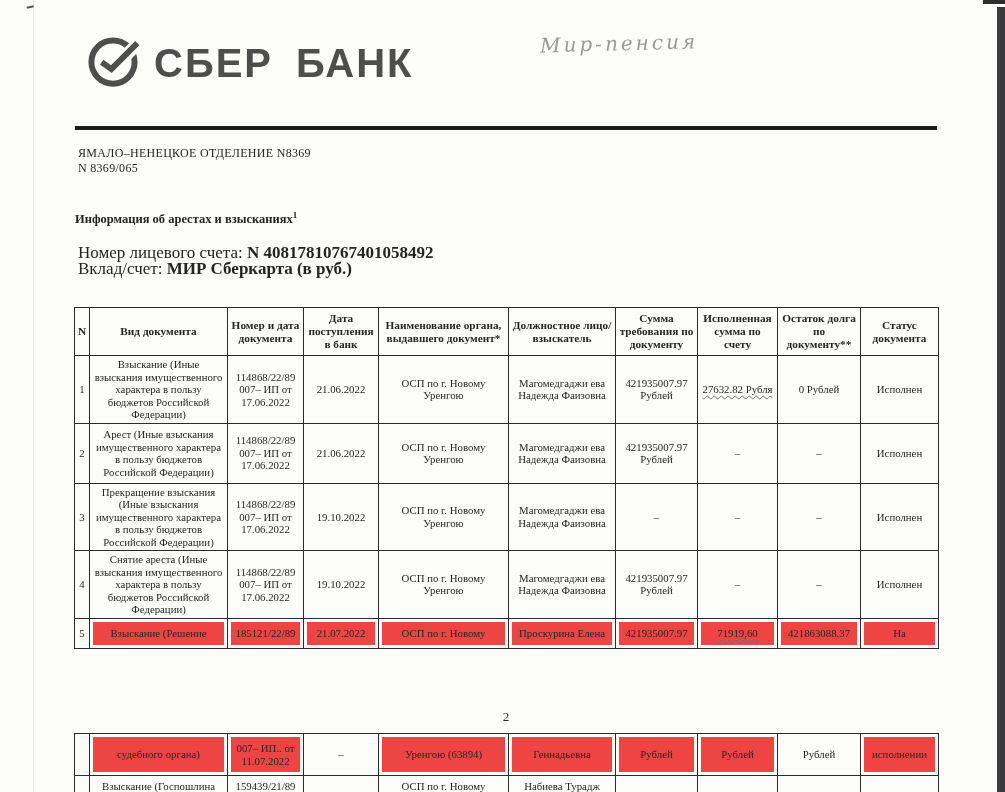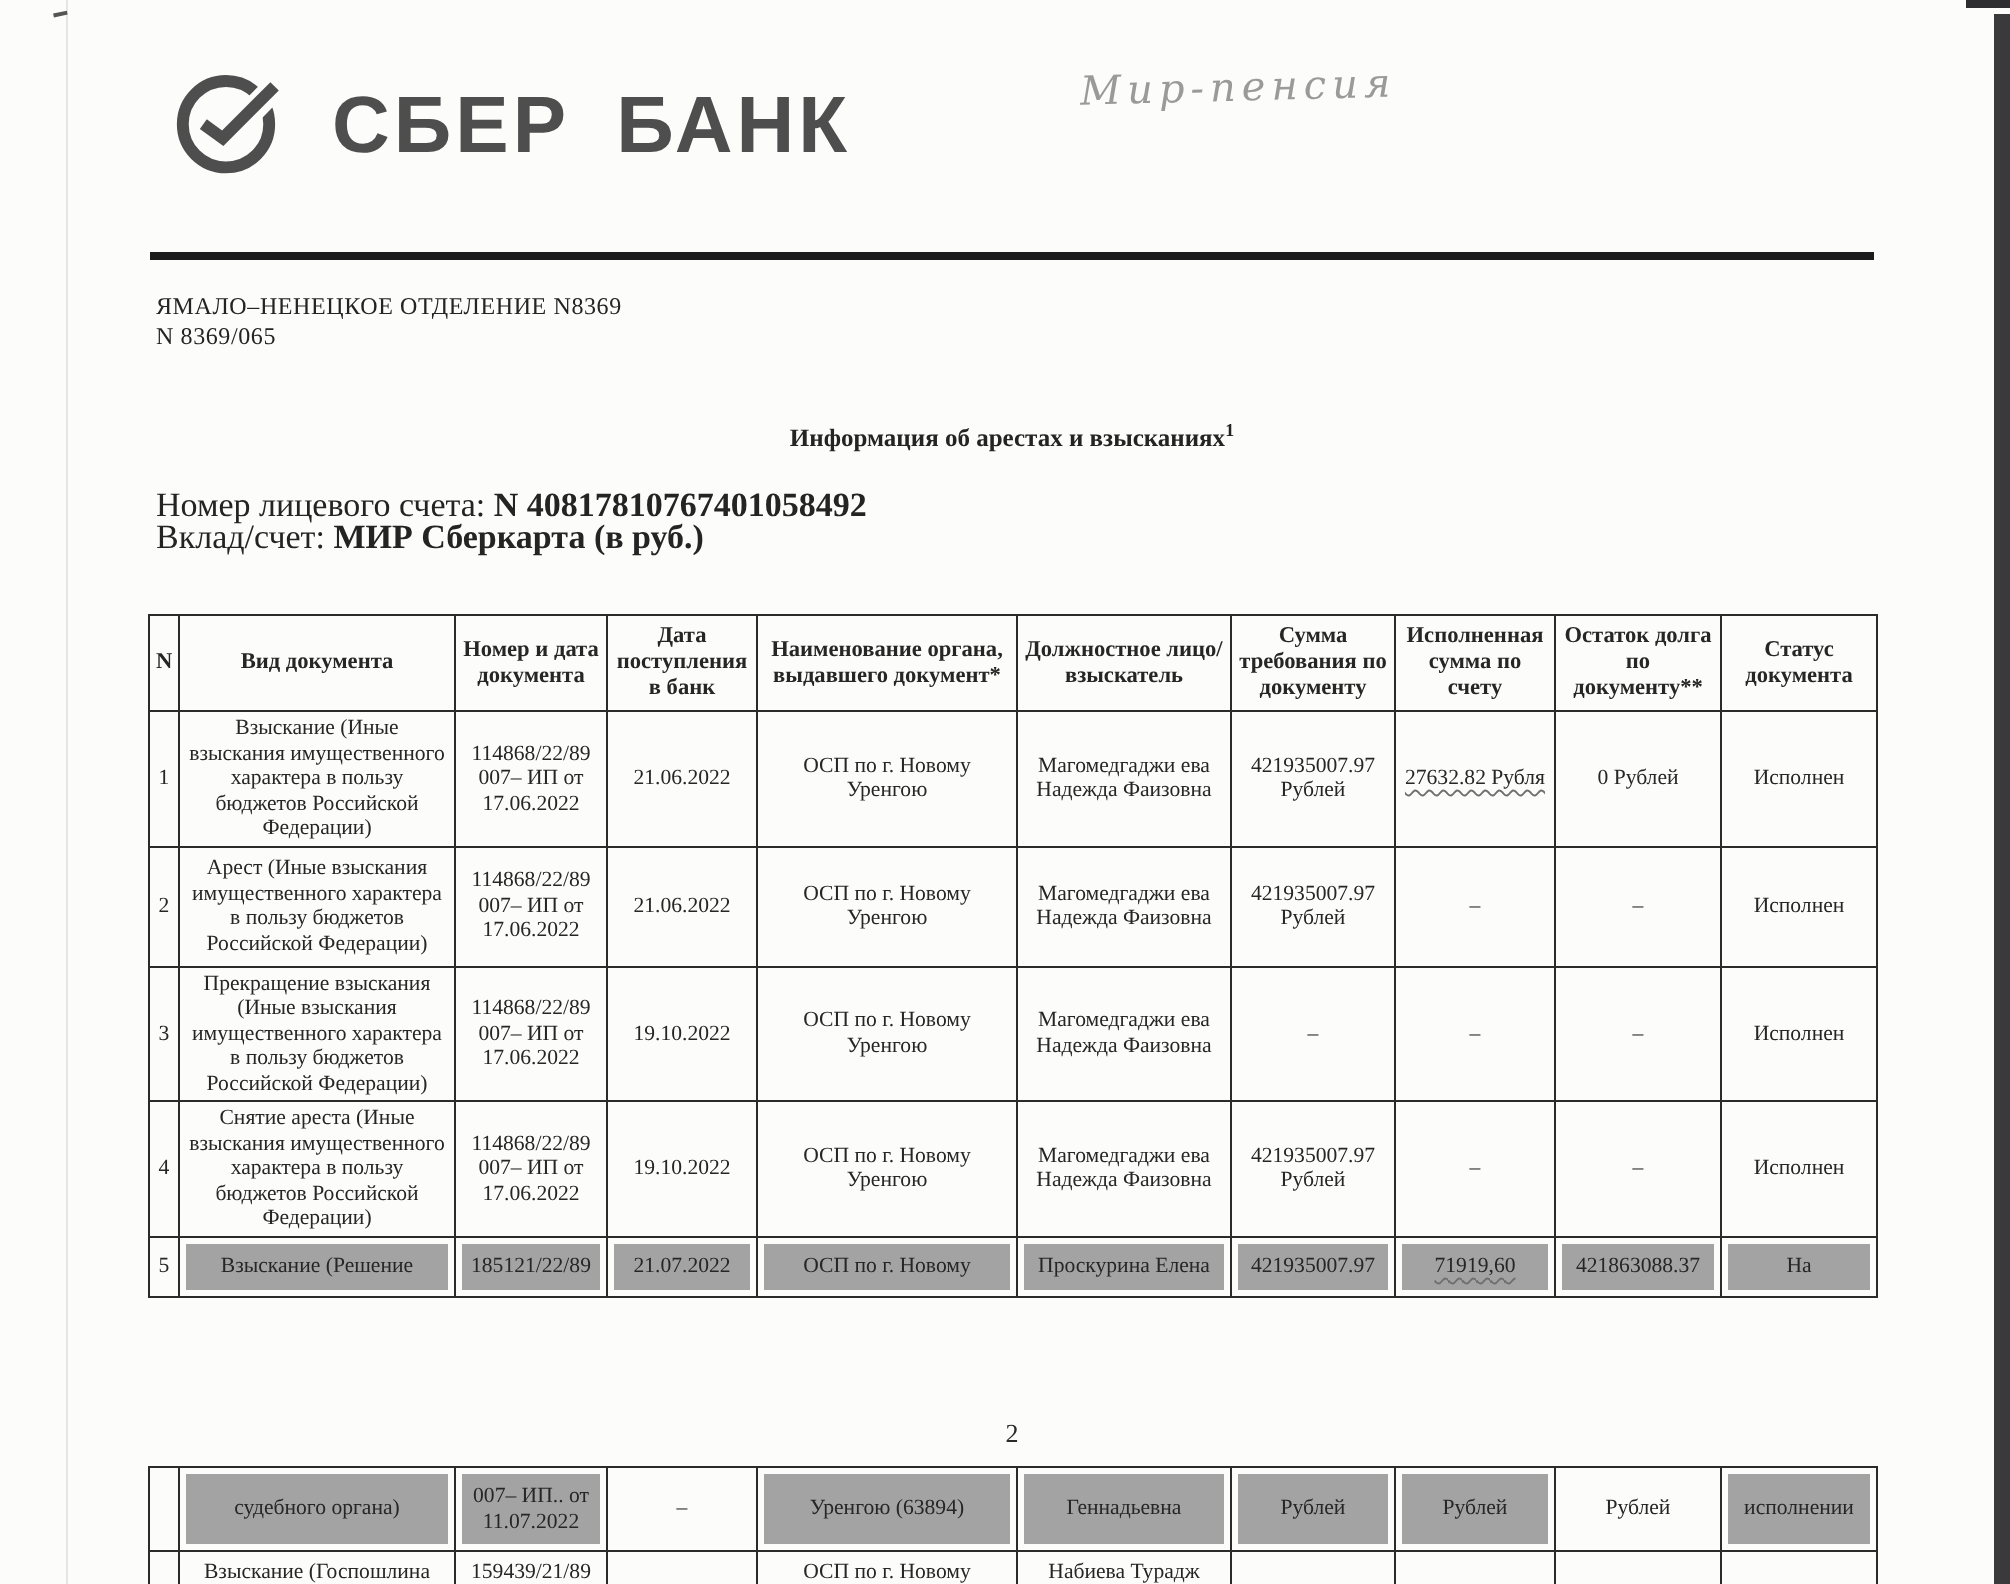--- a/index.html
+++ b/index.html
@@ -11,51 +11,51 @@
     color:#242424;
   }
   
   .scan-left-line { position:absolute; left:33px; top:0; width:1px; height:792px; background:#e6e6e2; }
   .scan-corner-mark { position:absolute; left:27px; top:6px; width:7px; height:5px; border-top:2px solid #555; transform:rotate(-12deg); }
   
   .scroll-corner { position:absolute; top:0; right:0; width:22px; height:4px; background:#2e2e30; }
   .scrollbar { position:absolute; top:7px; right:0; width:8px; height:785px; background:#3a3a3c; }
 
   
-  .logo-row { position:absolute; left:86px; top:34px; display:flex; align-items:center; gap:26px; }
+  .logo-row { position:absolute; left:86px; top:34px; display:flex; align-items:center; gap:14px; }
   .logo-text {
     font-family:"Liberation Sans", sans-serif; font-weight:bold;
     font-size:40px; letter-spacing:2px; color:#4e4e4e; word-spacing:10px;
   }
   .handwritten {
     position:absolute; left:540px; top:30px; width:260px;
     font-family:"DejaVu Serif", serif; font-style:italic;
     font-size:20px; letter-spacing:3px; color:#9a9a98;
     transform:rotate(-1.5deg);
   }
   .thick-rule { position:absolute; left:75px; top:126px; width:862px; height:4px; background:#1c1c1c; }
 
   .branch { position:absolute; left:78px; top:146px; font-size:12px; line-height:15px; letter-spacing:0.3px; }
-  .doc-title { position:absolute; left:75px; top:210px; width:862px; text-align:center; font-weight:bold; font-size:12.5px; }
+  .doc-title { position:absolute; left:75px; top:210px; width:862px; text-align:left; font-weight:bold; font-size:12.5px; }
   .doc-title sup { font-size:9px; }
 
   .account { position:absolute; left:78px; top:245px; font-size:17px; line-height:15.5px; }
   .account b { font-weight:bold; }
 
   
   .doc-table { position:absolute; left:74px; border-collapse:collapse; table-layout:fixed; width:864px; background:transparent; }
   .t1 { top:307px; }
   .t2 { top:733px; }
   .doc-table th, .doc-table td {
     border:1.6px solid #2b2b2b; text-align:center; vertical-align:middle;
     padding:2px 3px; font-size:10.8px; line-height:12.5px; color:#262626;
     overflow:hidden;
   }
   .doc-table th { font-weight:bold; font-size:11.3px; line-height:13px; }
-  td.hl, th.hl { background:#a3a3a3; box-shadow:inset 0 0 0 3px #fcfcfa; }
+  td.hl, th.hl { background:#ef4444; box-shadow:inset 0 0 0 3px #fcfcfa; }
   .pen { text-decoration:underline; text-decoration-style:wavy; text-decoration-color:#6f6f6f; text-decoration-thickness:1px; text-underline-offset:2px; }
   .nw { white-space:nowrap; }
   .faint { color:#8d8d8a; }
   .top-align td { vertical-align:top; padding-top:4px; }
 
   .page2-number { position:absolute; left:75px; top:709px; width:862px; text-align:center; font-size:13px; color:#2a2a2a; }
 </style>
 </head>
 <body>
 

